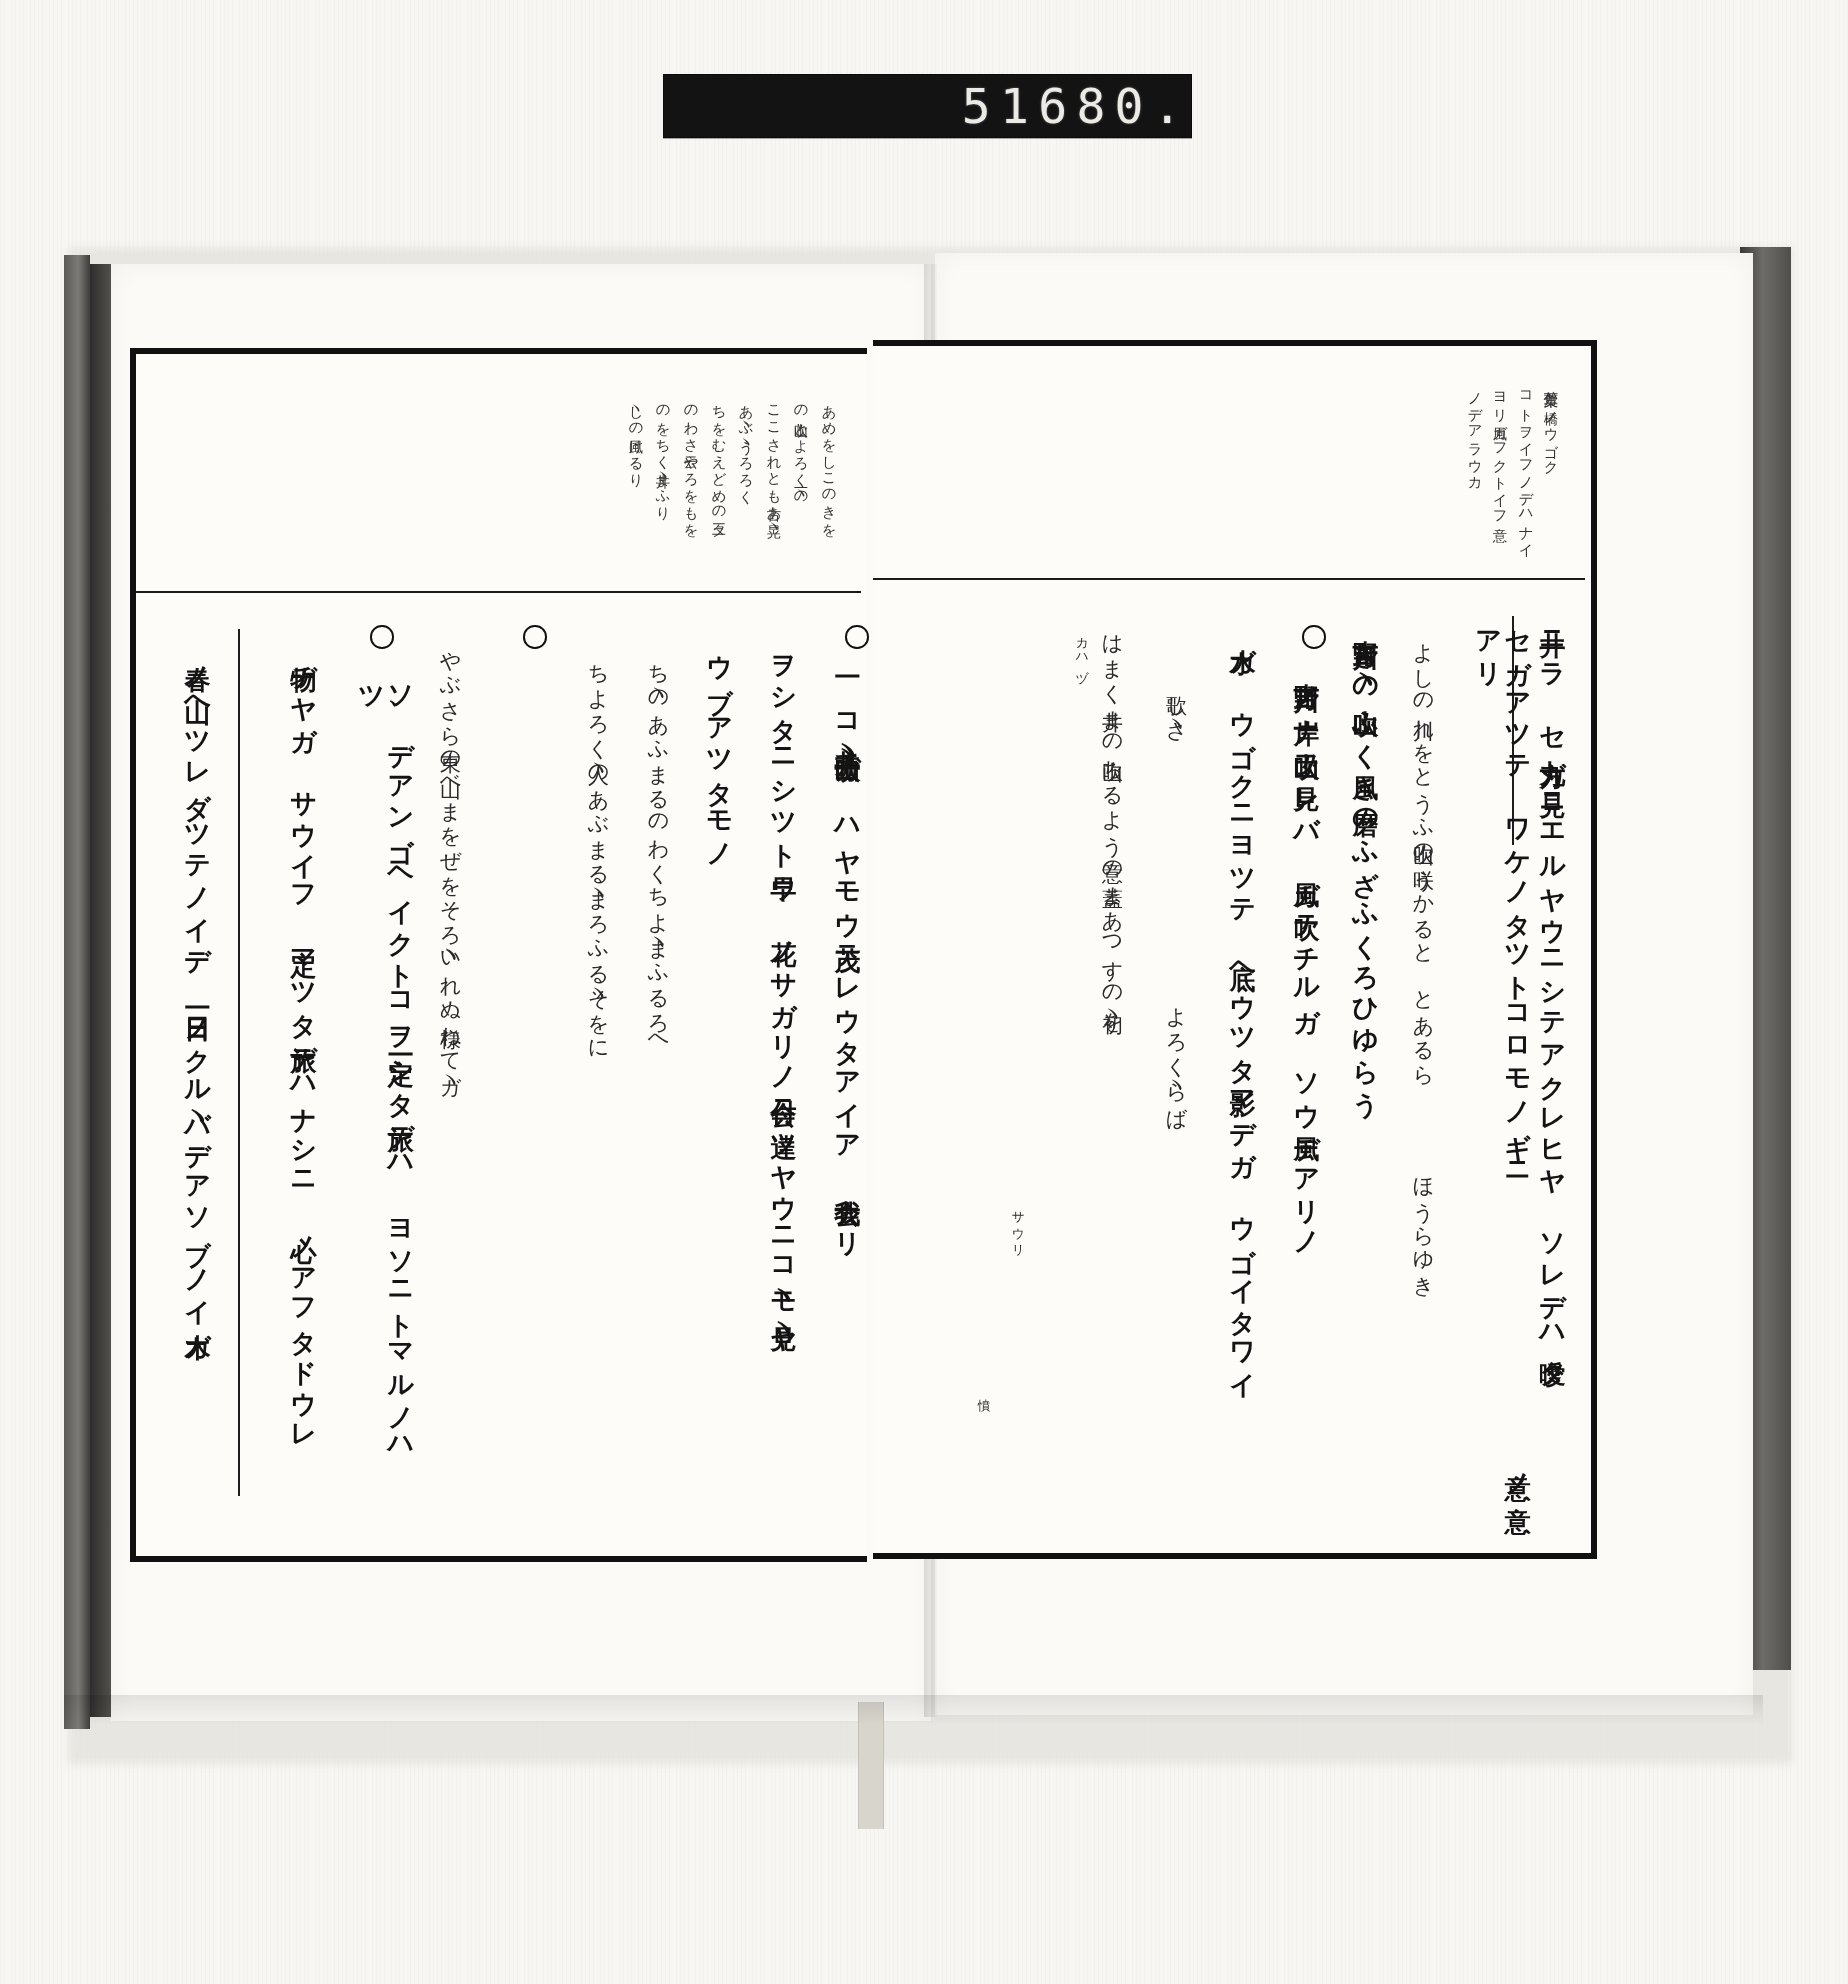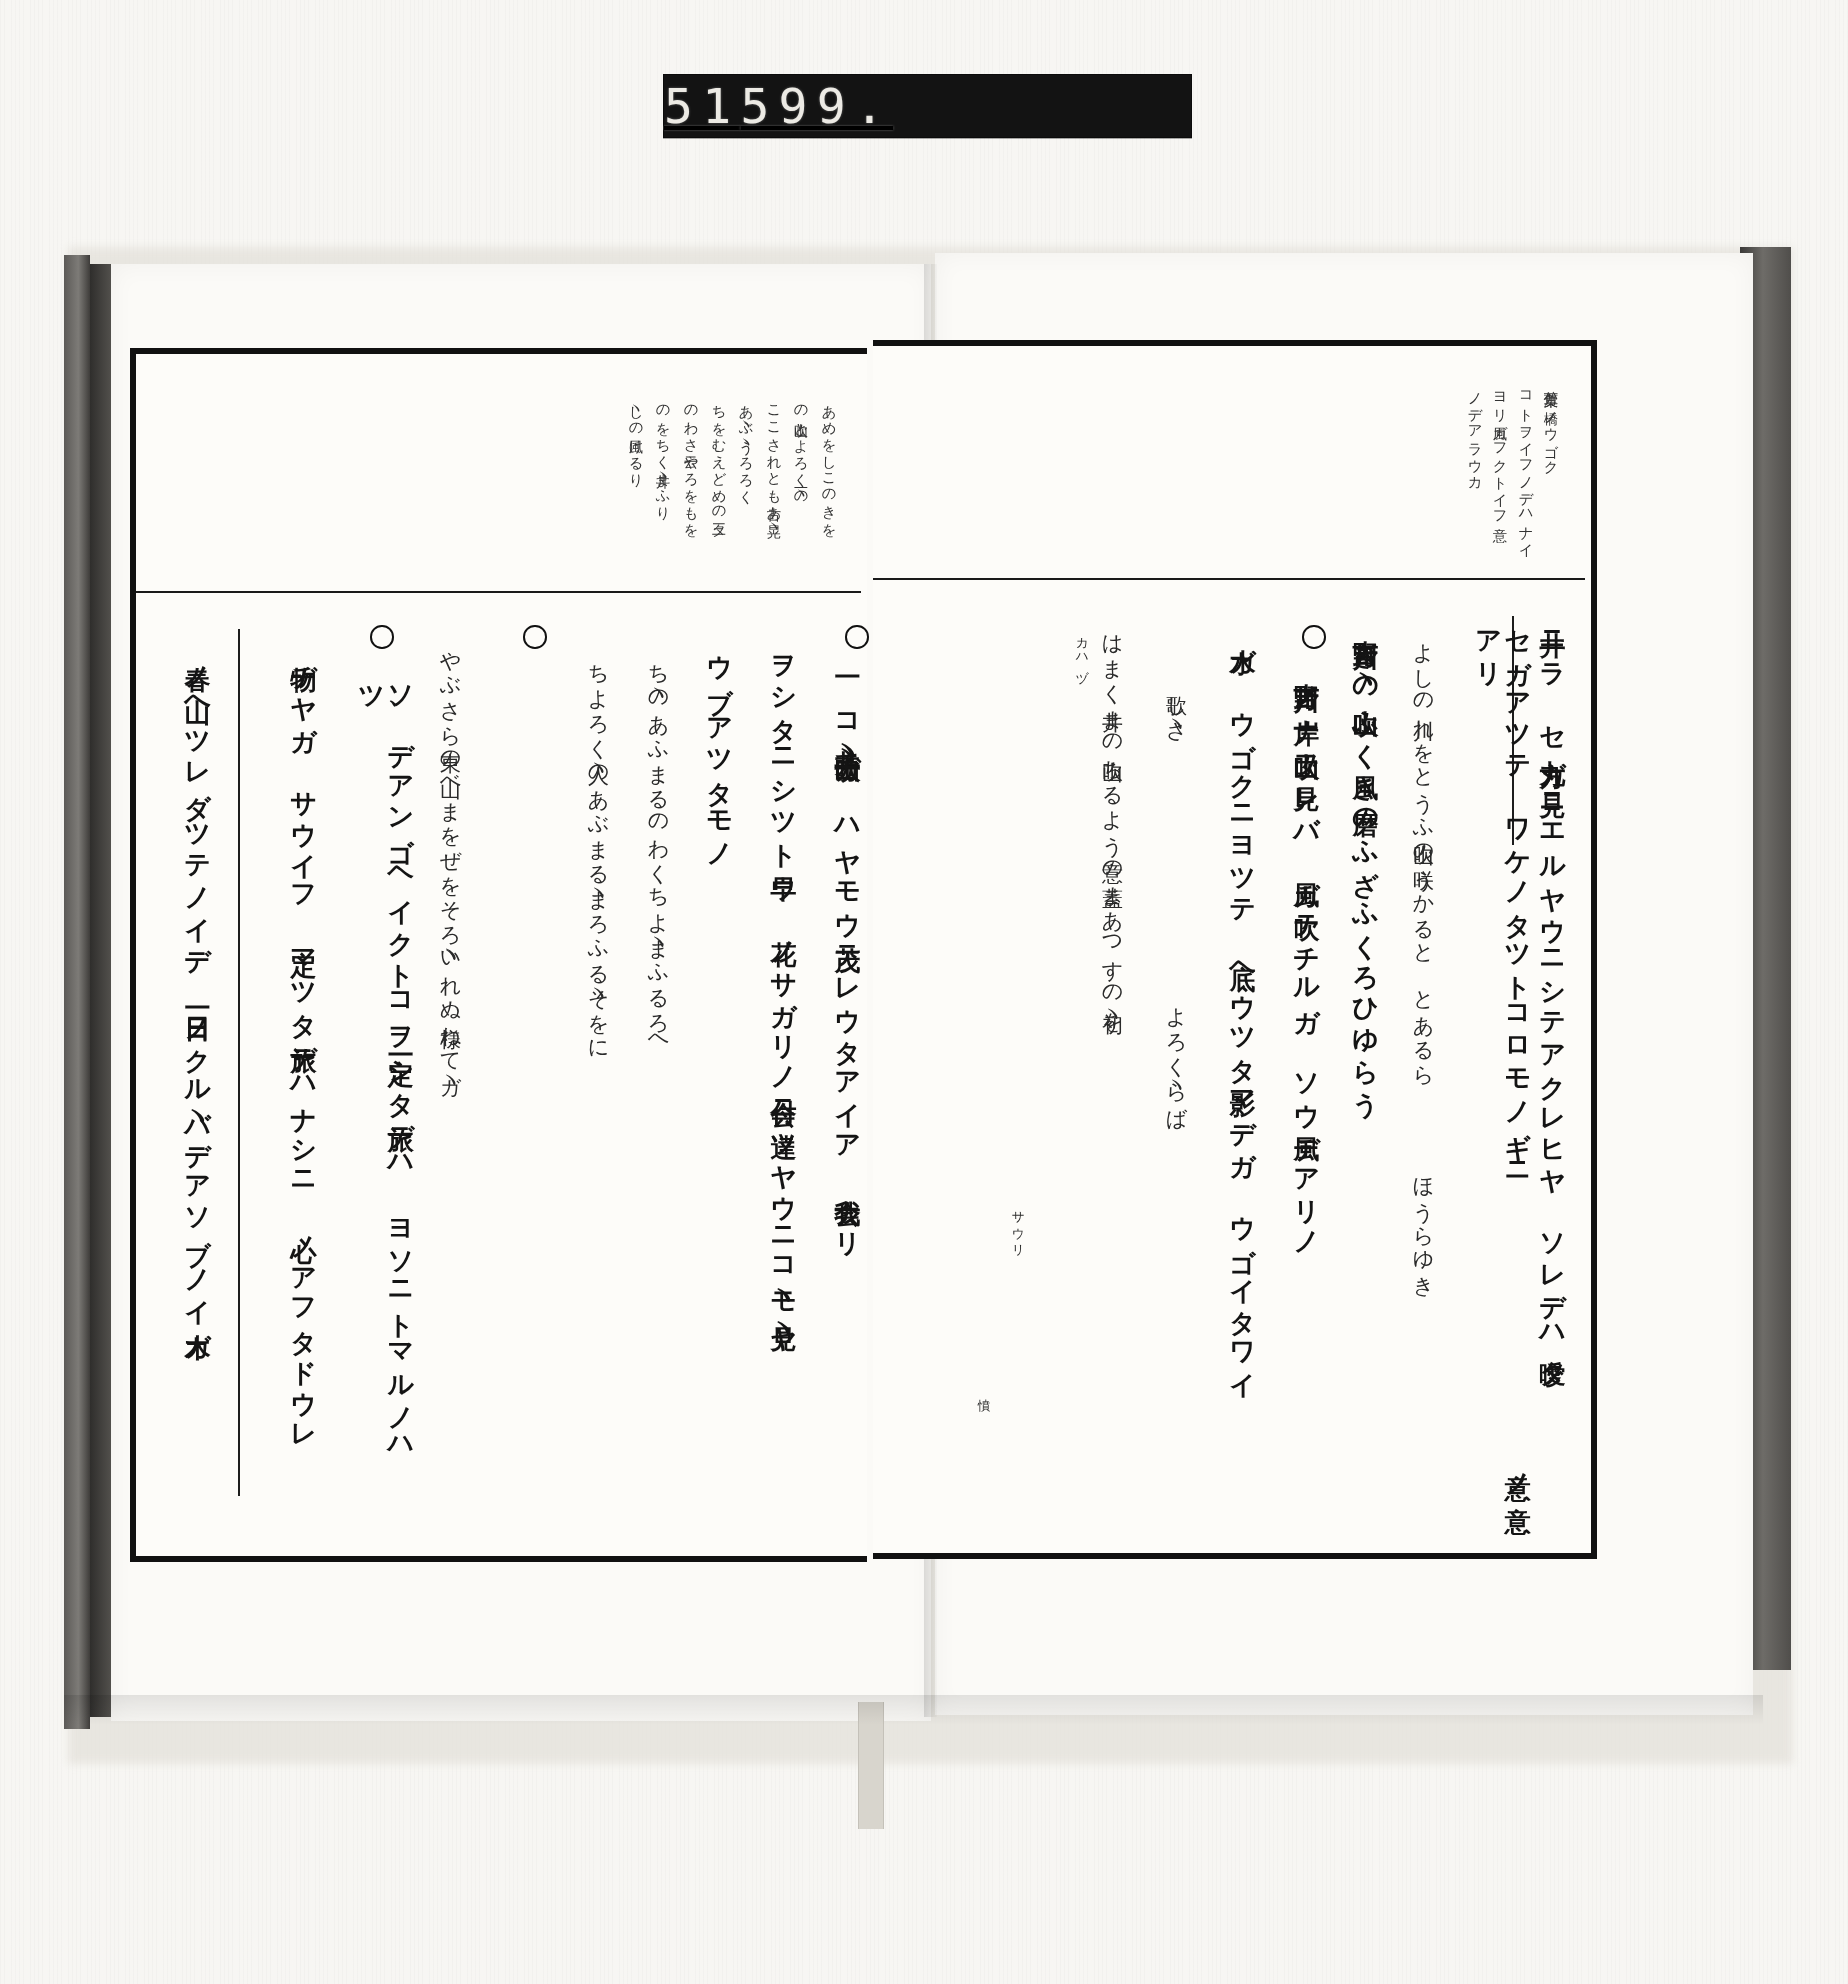--- a/index.html
+++ b/index.html
@@ -38,23 +38,22 @@
   .filmstrip {
     position: absolute;
     left: 663px;
     top: 74px;
     width: 527px;
     height: 62px;
     background: #131313;
     border: 1.3px solid #0b0b0b;
     display: flex;
     align-items: center;
-    justify-content: flex-start;
+    justify-content: flex-end;
     box-shadow: 0 0.8px 0 rgba(0,0,0,0.4);
-    text-decoration: underline;
   }
   .filmstrip .num {
     color: #eceae4;
     font-family: "DejaVu Sans Mono", monospace;
     font-size: 48px;
     letter-spacing: 9.3px;
     font-weight: 400;
     text-shadow: 0 0 2.5px rgba(255,255,255,0.35);
   }
 
@@ -211,21 +210,21 @@
     background: linear-gradient(180deg, rgba(0,0,0,0.10), rgba(0,0,0,0));
   }
 </style>
 </head>
 <body>
 
 <div class="scan-surface"></div>
 
 <div class="filmstrip">
   <span class="num">51</span>
-  <span class="num">599.</span>
+  <span class="num">680.</span>
 </div>
 
 <div class="book">
   <div class="book-shadow"></div>
 
   <div class="edge left"></div>
   <div class="edge spine-dark"></div>
   <div class="edge right"></div>
 
   <div class="leaf verso"></div>

